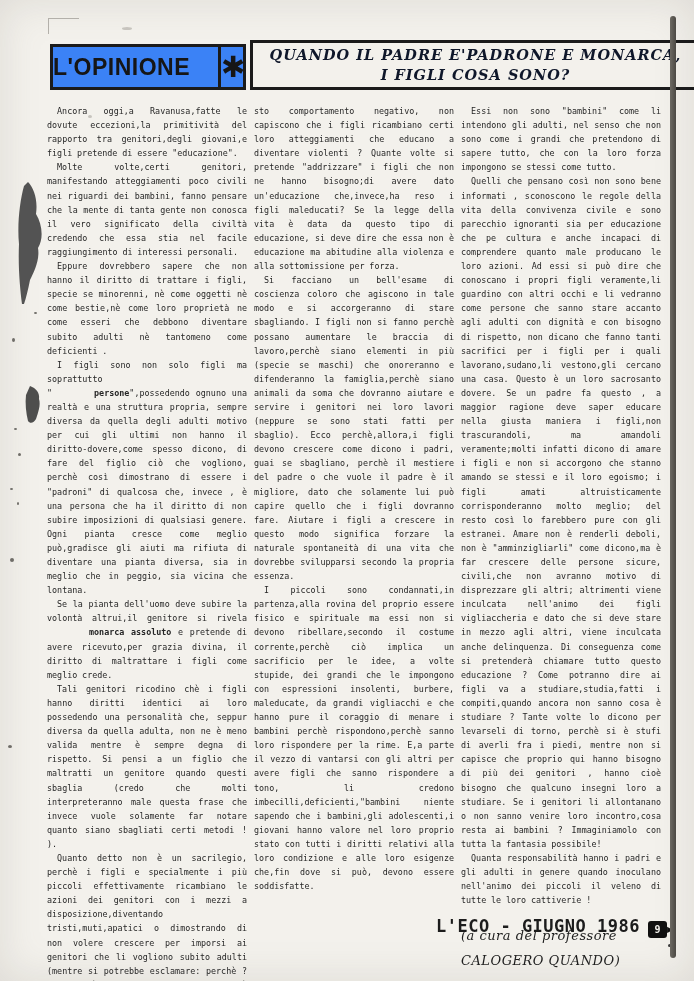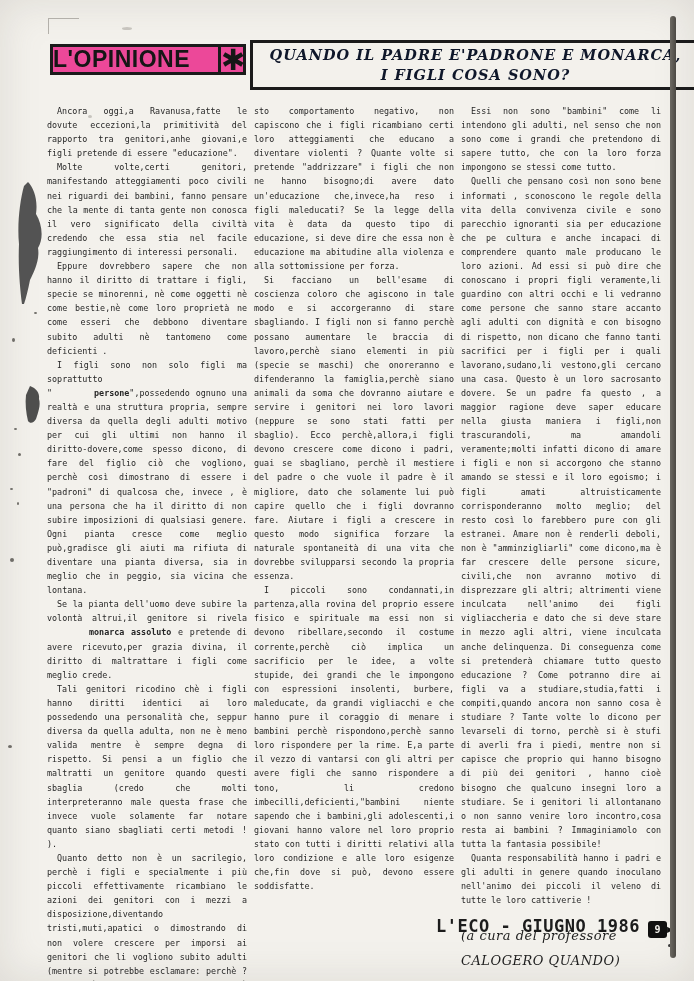--- a/index.html
+++ b/index.html
@@ -7,22 +7,22 @@
     position:relative;width:694px;height:981px;margin:0 auto;
     background:#f3f1ec;overflow:hidden;color:#232323;
     box-shadow:inset 0 0 40px rgba(120,115,105,.18);
   }
   
   .corner-mark{position:absolute;left:48px;top:18px;width:30px;height:15px;
     border-left:1.5px solid #b3b0aa;border-top:1.5px solid #b3b0aa;}
   .smudge{position:absolute;background:#c7c4be;border-radius:50%;}
 
   
-  .masthead{position:absolute;left:50px;top:44px;width:196px;height:31px;
-    border:3px solid #1b1b1b;display:flex;align-items:stretch;background:#ec4899;box-sizing:border-box;gap:28px;}
+  .masthead{position:absolute;left:50px;top:44px;width:196px;height:46px;
+    border:3px solid #1b1b1b;display:flex;align-items:stretch;background:#3b82f6;box-sizing:border-box;gap:28px;}
   .masthead .title{flex:1;display:flex;align-items:center;justify-content:center;
     font-family:"Liberation Sans",sans-serif;font-weight:bold;font-size:23px;
     letter-spacing:.5px;color:#161616;white-space:nowrap;}
   .masthead .icon-cell{width:44px;border-left:3px solid #1b1b1b;display:flex;
     align-items:center;justify-content:center;font-size:29px;color:#161616;}
 
   
   .headline{position:absolute;left:250px;top:40px;width:451px;height:50px;
     border:3px solid #1b1b1b;box-sizing:border-box;display:flex;flex-direction:column;
     align-items:center;justify-content:center;
@@ -93,21 +93,21 @@
     <div class="icon-cell">✱</div>
   </div>
 
   <div class="headline">
     <div>QUANDO IL PADRE E'PADRONE E MONARCA,</div>
     <div>I FIGLI COSA SONO?</div>
   </div>
 
   <div class="columns">
     <div class="col">
-        <p>Ancora oggi,a Ravanusa,fatte le dovute eccezioni,la primitività del rapporto tra genitori,anhe giovani,e figli pretende di essere "educazione".</p>
+        <p>Ancora oggi,a Ravanusa,fatte le dovute eccezioni,la primitività del rapporto tra genitori,degli giovani,e figli pretende di essere "educazione".</p>
         <p>Molte volte,certi genitori, manifestando atteggiamenti poco civili nei riguardi dei bambini, fanno pensare che la mente di tanta gente non conosca il vero significato della civiltà credendo che essa stia nel facile raggiungimento di interessi personali.</p>
         <p>Eppure dovrebbero sapere che non hanno il diritto di trattare i figli, specie se minorenni, nè come oggetti nè come bestie,nè come loro proprietà ne come esseri che debbono diventare subito adulti nè tantomeno come deficienti .</p>
         <p>I figli sono non solo figli ma soprattutto "<b>persone</b>",possedendo ognuno una realtà e una struttura propria, sempre diversa da quella degli adulti motivo per cui gli ultimi non hanno il diritto-dovere,come spesso dicono, di fare del figlio ciò che vogliono, perchè così dimostrano di essere i "padroni" di qualcosa che, invece , è una persona che ha il diritto di non subire imposizioni di qualsiasi genere. Ogni pianta cresce come meglio può,gradisce gli aiuti ma rifiuta di diventare una pianta diversa, sia in meglio che in peggio, sia vicina che lontana.</p>
         <p>Se la pianta dell'uomo deve subire la volontà altrui,il genitore si rivela <b>monarca assoluto</b> e pretende di avere ricevuto,per grazia divina, il diritto di maltrattare i figli come meglio crede.</p>
         <p>Tali genitori ricodino chè i figli hanno diritti identici ai loro possedendo una personalità che, seppur diversa da quella adulta, non ne è meno valida mentre è sempre degna di rispetto. Si pensi a un figlio che maltratti un genitore quando questi sbaglia (credo che molti interpreteranno male questa frase che invece vuole solamente far notare quanto siano sbagliati certi metodi ! ).</p>
         <p>Quanto detto non è un sacrilegio, perchè i figli e specialmente i più piccoli effettivamente ricambiano le azioni dei genitori con i mezzi a disposizione,diventando tristi,muti,apatici o dimostrando di non volere crescere per imporsi ai genitori che li vogliono subito adulti (mentre si potrebbe esclamare: perchè ? La vita è poi così bella quando si è bambini !) oppure quando sono irrequieti,disturbano,si bisticciano e ne fanno di tutti i colori; però i genitori non si accorgono di essere la causa di que-</p>
       </div>
     <div class="col">
         <p class="no-indent">sto comportamento negativo, non capiscono che i figli ricambiano certi loro atteggiamenti che educano a diventare violenti ? Quante volte si pretende "addrizzare" i figli che non ne hanno bisogno;di avere dato un'educazione che,invece,ha reso i figli maleducati? Se la legge della vita è data da questo tipo di educazione, si deve dire che essa non è educazione ma abitudine alla violenza e alla sottomissione per forza.</p>
         <p>Si facciano un bell'esame di coscienza coloro che agiscono in tale modo e si accorgeranno di stare sbagliando. I figli non si fanno perchè possano aumentare le braccia di lavoro,perchè siano elementi in più (specie se maschi) che onoreranno e difenderanno la famiglia,perchè siano animali da soma che dovranno aiutare e servire i genitori nei loro lavori (neppure se sono stati fatti per sbaglio). Ecco perchè,allora,i figli devono crescere come dicono i padri, guai se sbagliano, perchè il mestiere del padre o che vuole il padre è il migliore, dato che solamente lui può capire quello che i figli dovranno fare. Aiutare i figli a crescere in questo modo significa forzare la naturale spontaneità di una vita che dovrebbe svilupparsi secondo la propria essenza.</p>

